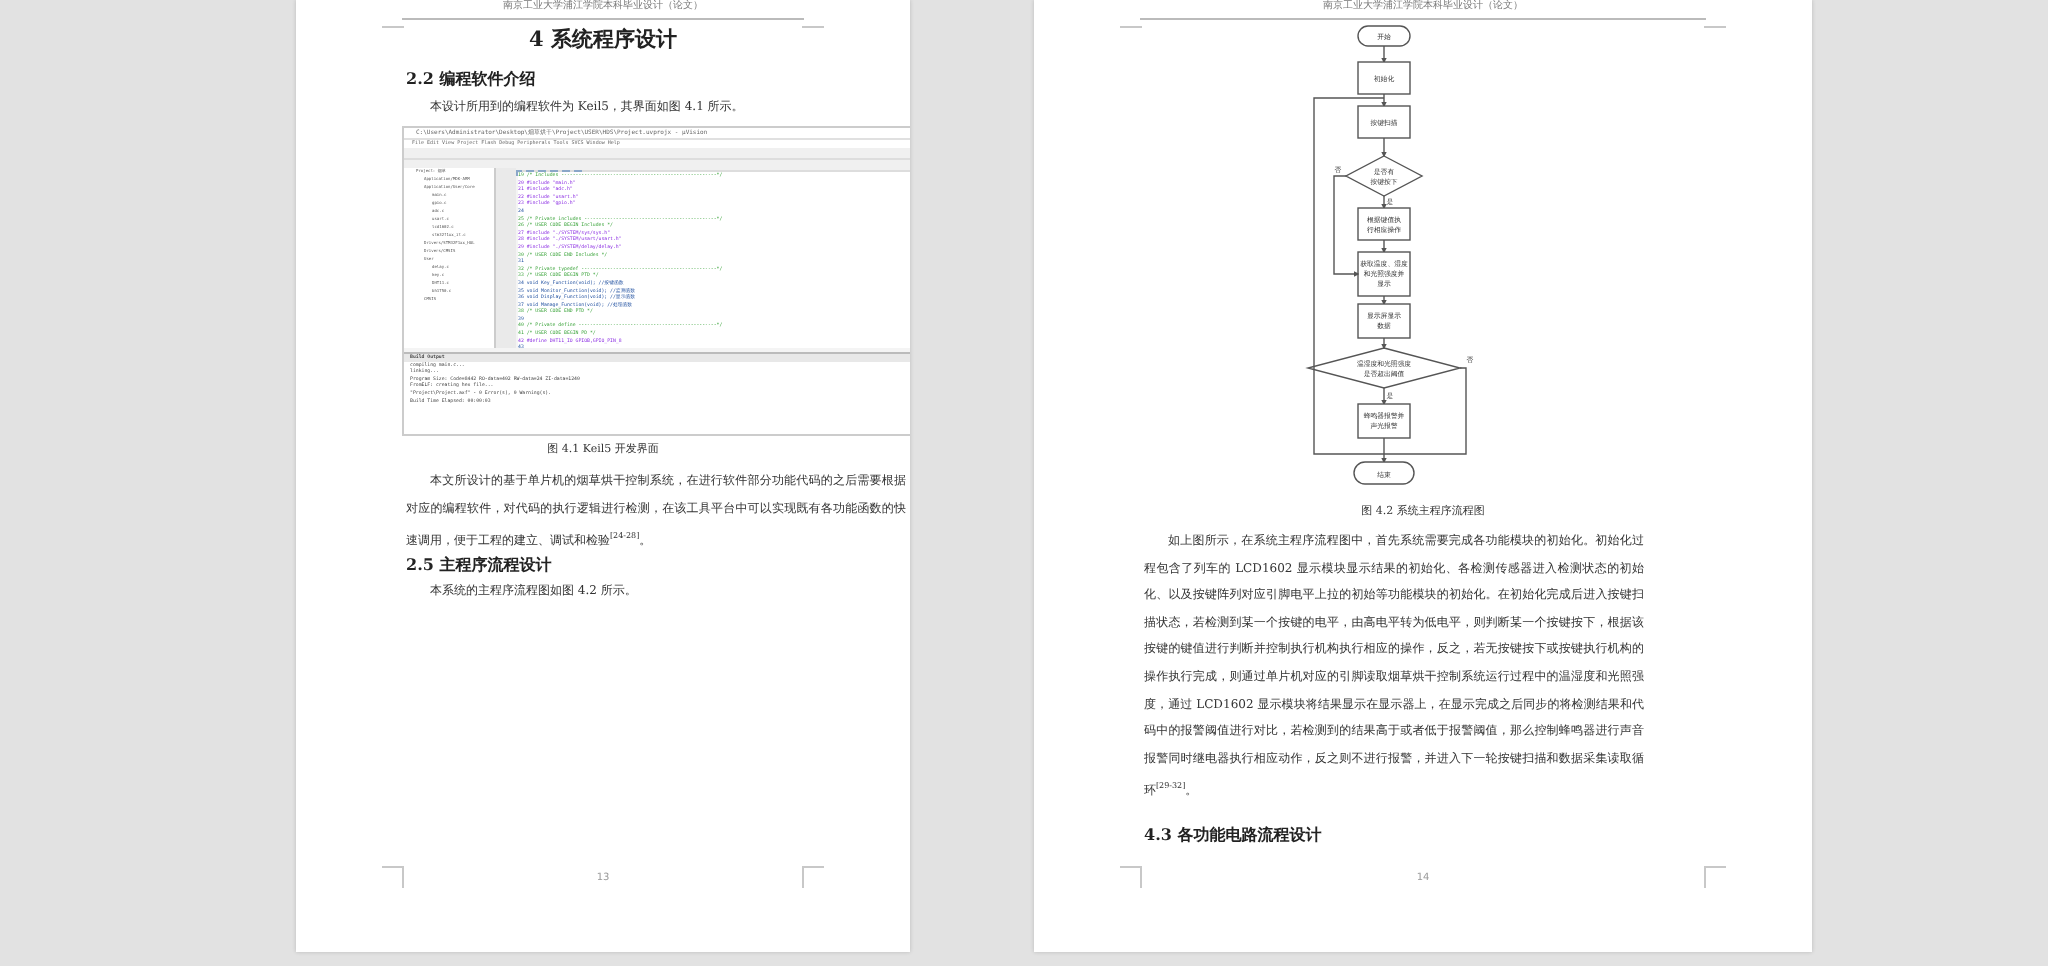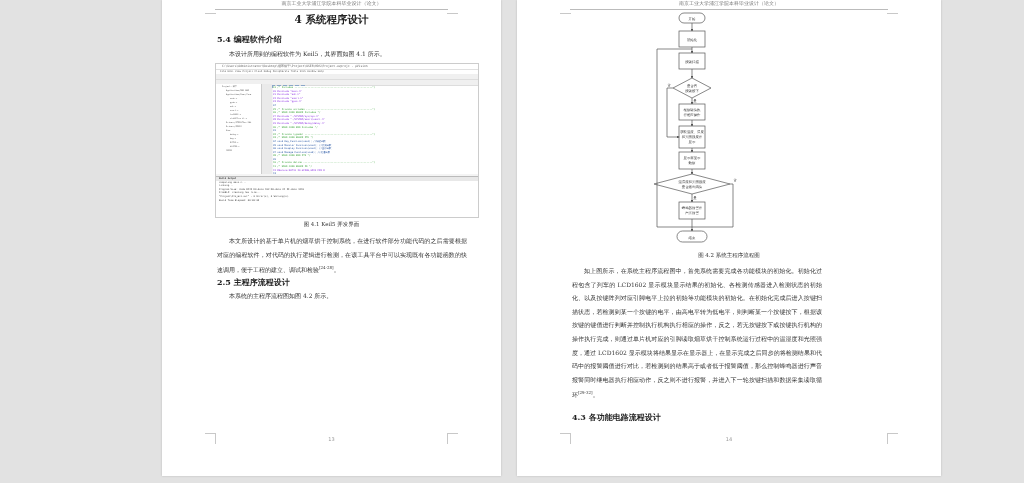--- a/index.html
+++ b/index.html
@@ -1,19 +1,19 @@
 <!DOCTYPE html>
 <html><head>
 <meta charset="utf-8">
 <style>
   html,body{margin:0;padding:0;}
   body{width:1024px;height:483px;background:#e2e2e2;position:relative;overflow:hidden;font-family:"DejaVu Serif","Liberation Serif",serif;color:#222;}
   .page{position:absolute;top:0;height:476px;background:#fff;box-shadow:0 0 2px rgba(0,0,0,0.18);overflow:hidden;}
-  #page-left{left:162px;width:339px;}
-  #page-right{left:517px;width:424px;}
+  #page-left{left:148px;width:307px;}
+  #page-right{left:517px;width:389px;}
   .hdr{position:absolute;top:0;left:0;right:0;height:10px;text-align:center;font-size:5px;color:#777;line-height:7px;font-family:"DejaVu Sans",sans-serif;}
   .hdr-line{position:absolute;top:9px;left:53px;right:53px;border-top:1px solid #bbb;}
   .crn{position:absolute;width:10px;height:10px;border-color:#c8c8c8;border-style:solid;border-width:0;}
   .crn.tl{top:13px;left:43px;border-top-width:1px;border-right-width:1px;width:10px;height:0;top:13px;}
   .crn.tr{top:13px;right:43px;border-top-width:1px;border-left-width:1px;width:10px;height:0;}
   .crn.bl{top:433px;left:43px;border-top-width:1px;border-right-width:1px;height:10px;}
   .crn.br{top:433px;right:43px;border-top-width:1px;border-left-width:1px;height:10px;}
   .pgno{position:absolute;top:436px;left:0;right:0;text-align:center;font-size:5px;color:#999;font-family:"DejaVu Sans",sans-serif;}
   .ch-title{position:absolute;top:13px;left:0;right:0;text-align:center;font-weight:bold;font-size:10.5px;}
   .h2{position:absolute;left:55px;font-weight:bold;font-size:8px;}
@@ -43,21 +43,21 @@
 </head>
 <body>
 
 <div class="page" id="page-left">
   <div class="hdr">南京工业大学浦江学院本科毕业设计（论文）</div>
   <div class="hdr-line"></div>
   <div class="crn tl"></div>
   <div class="crn tr"></div>
 
   <div class="ch-title">4  系统程序设计</div>
-  <div class="h2" style="top:34px;">5.4  编程软件介绍</div>
+  <div class="h2" style="top:34px;">2.2  编程软件介绍</div>
   <div class="p indent" style="top:47px;">本设计所用到的编程软件为 Keil5，其界面如图 4.1 所示。</div>
 
   <div class="keil">
     <div class="k-title">C:\Users\Administrator\Desktop\烟草烘干\Project\USER\HDS\Project.uvprojx - µVision</div>
     <div class="k-menu">File  Edit  View  Project  Flash  Debug  Peripherals  Tools  SVCS  Window  Help</div>
     <div class="k-tool"><span></span><span></span><span></span><span></span><span></span><span></span><span></span><span></span><span></span><span></span><span></span><span></span><span></span><span></span><span></span></div>
     <div class="k-tool"><span></span><span></span><span></span><span></span><span></span><span></span><span></span><span></span></div>
     <div class="k-body">
       <div class="k-tree">
         <div>Project: 烟草</div>

